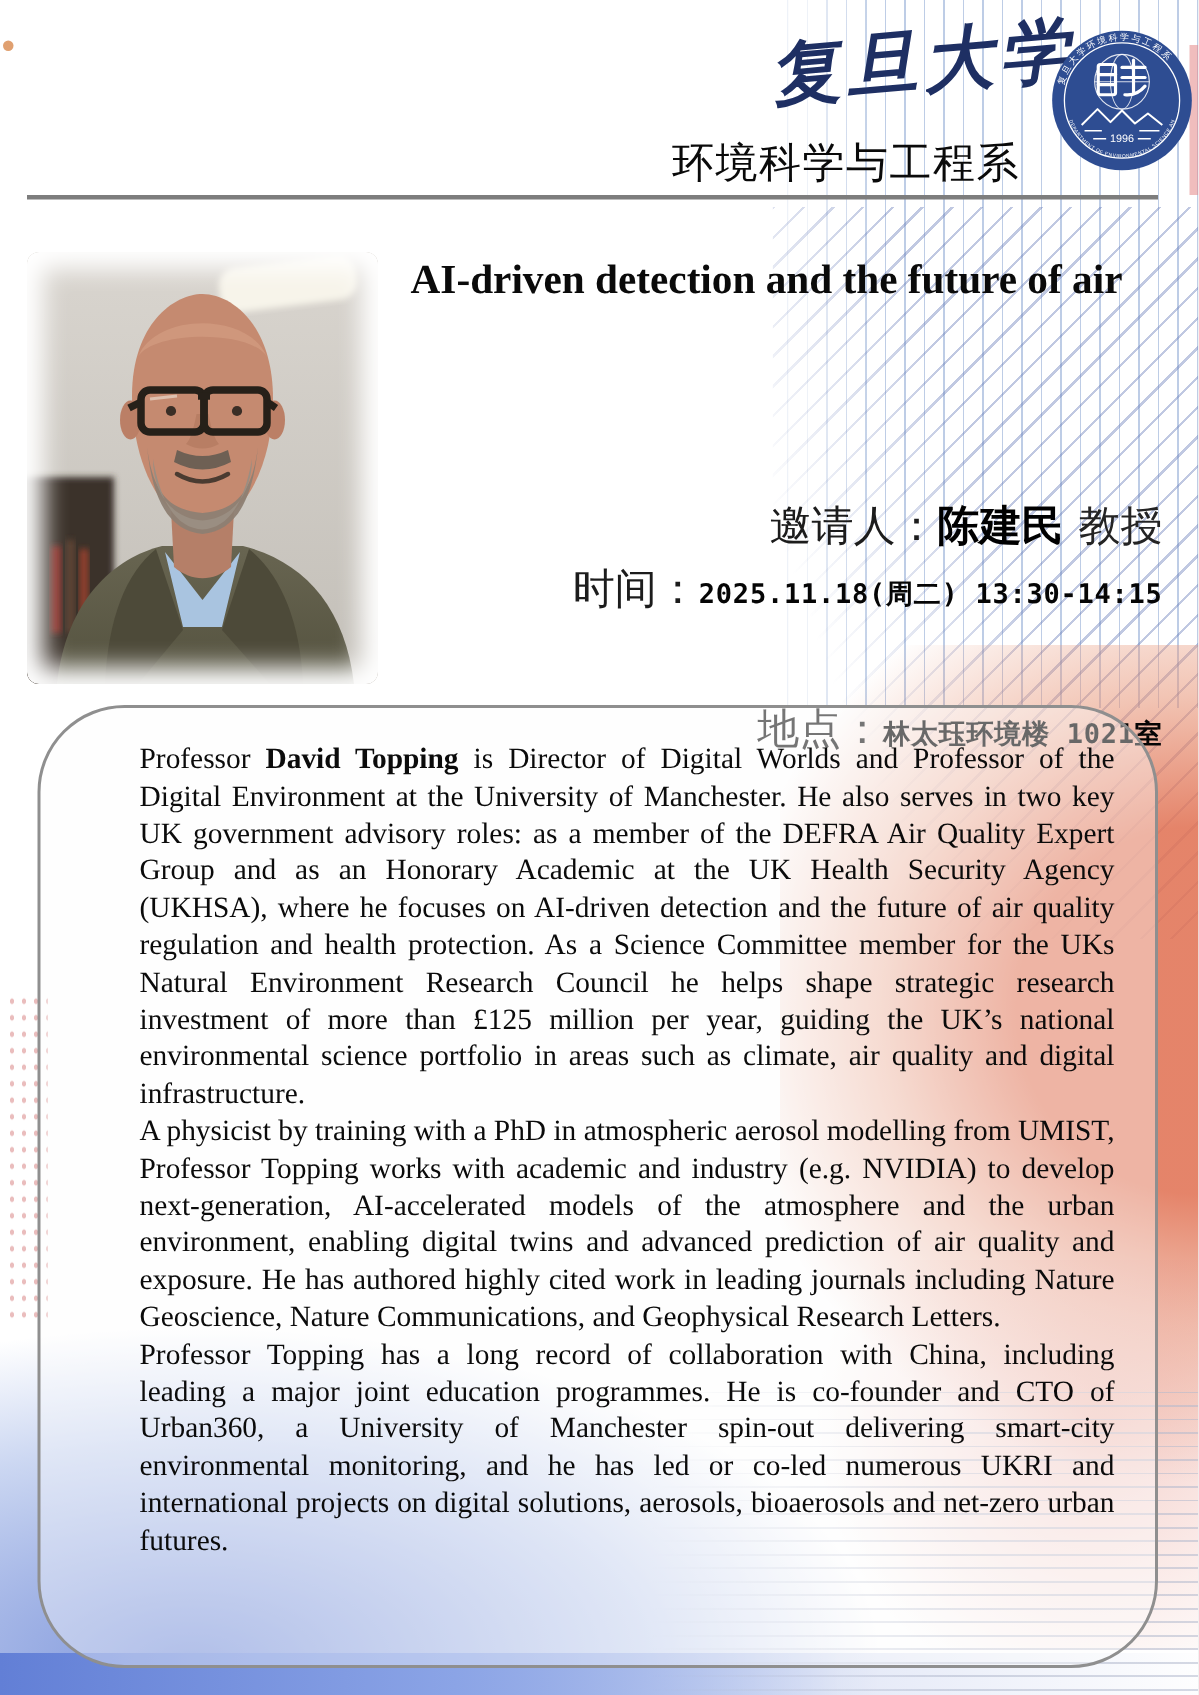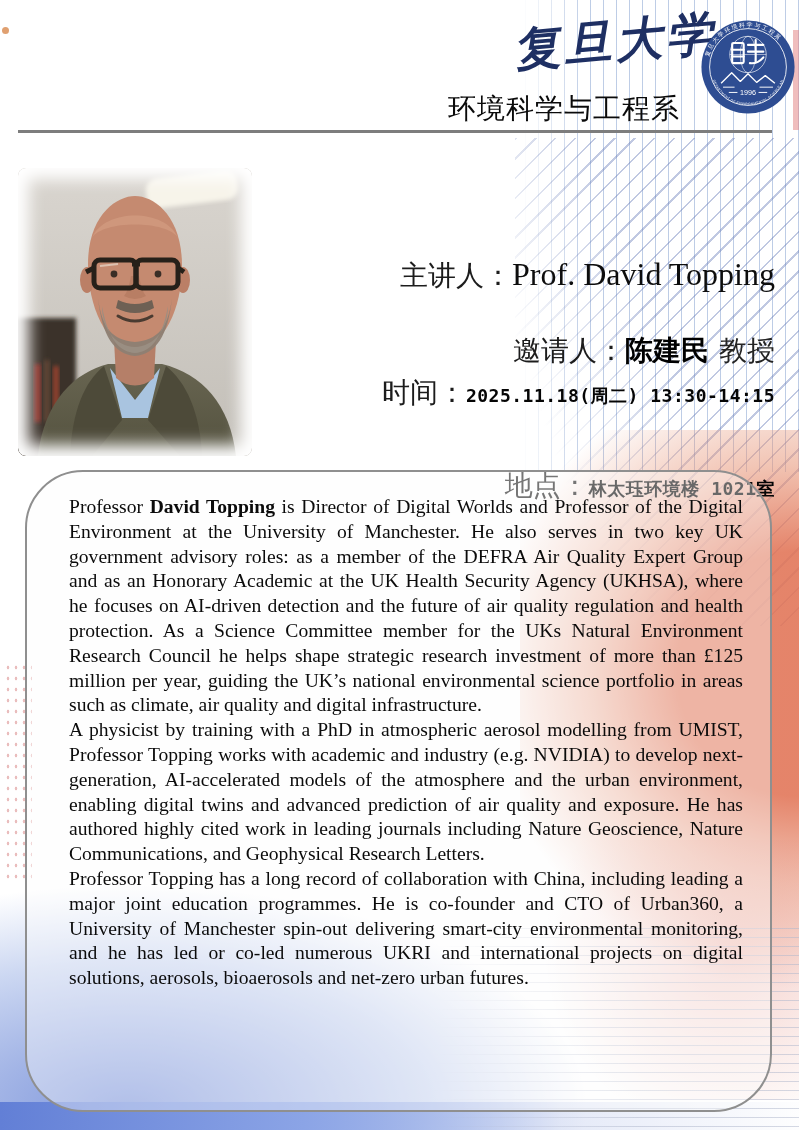--- a/index.html
+++ b/index.html
@@ -86,21 +86,21 @@
   .line-venue{top:430px;font-size:28px;margin-top:37px;}
   .speaker-name{font-size:32px;}
   .name-bold{font-weight:700;color:#000;}
   .title-normal{color:#242424;margin-left:10px;}
   .num-bold{font-weight:700;font-family:"DejaVu Sans Mono","Liberation Mono",monospace;font-size:18px;letter-spacing:0.5px;color:#050505;}
   
   .bio-box{
     position:absolute;left:25px;top:470px;width:747px;height:642px;box-sizing:border-box;
     border:2.5px solid #8f8f8f;border-radius:58px;
     background:rgba(253,253,253,.40);
-    padding:23px 27px 0 42px;
+    padding:23px 27px 0 66px;
   }
   .bio-box p{
     margin:0;text-align:justify;
     font-size:19.6px;line-height:24.8px;color:#0b0b0b;
   }
   .bio-box b{font-weight:700;}
 </style>
 </head>
 <body>
 
@@ -210,25 +210,23 @@
         <path d="M 76,100 L 68,104 M 160,100 L 166,104"></path>
       </g>
       <line x1="114" y1="96" x2="122" y2="96" stroke="#262019" stroke-width="5"></line>
       <circle cx="96" cy="106" r="3.4" fill="#3a2e26"></circle>
       <circle cx="140" cy="106" r="3.4" fill="#3a2e26"></circle>
       <path d="M 82,98 L 100,96" stroke="#efe6da" stroke-width="2" opacity="0.6"></path>
     </svg>
   </div>
 
   <div class="lecture-title">
-  </div>
-
-  <div class="info-line line-speaker">
-    <span class="cn-label">主讲人：</span><span class="speaker-name">Prof. David Topping</span>
-  </div>
+    <div>AI-driven detection and the future of air</div>
+  </div>
+
   <div class="info-line line-inviter">
     <span class="cn-label">邀请人：</span><span class="name-bold">陈建民</span><span class="cn-label title-normal">教授</span>
   </div>
   <div class="info-line line-time">
     <span class="cn-label">时间：</span><span class="num-bold">2025.11.18(周二) 13:30-14:15</span>
   </div>
   <div class="info-line line-venue">
     <span class="cn-label">地点：</span><span class="num-bold">林太珏环境楼 1021室</span>
   </div>
 

